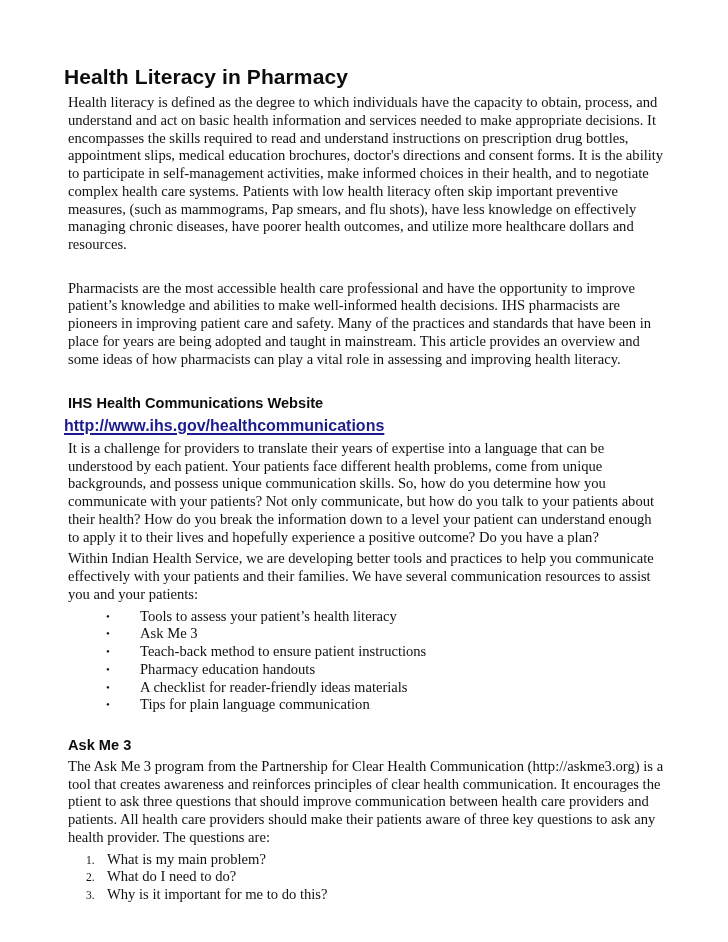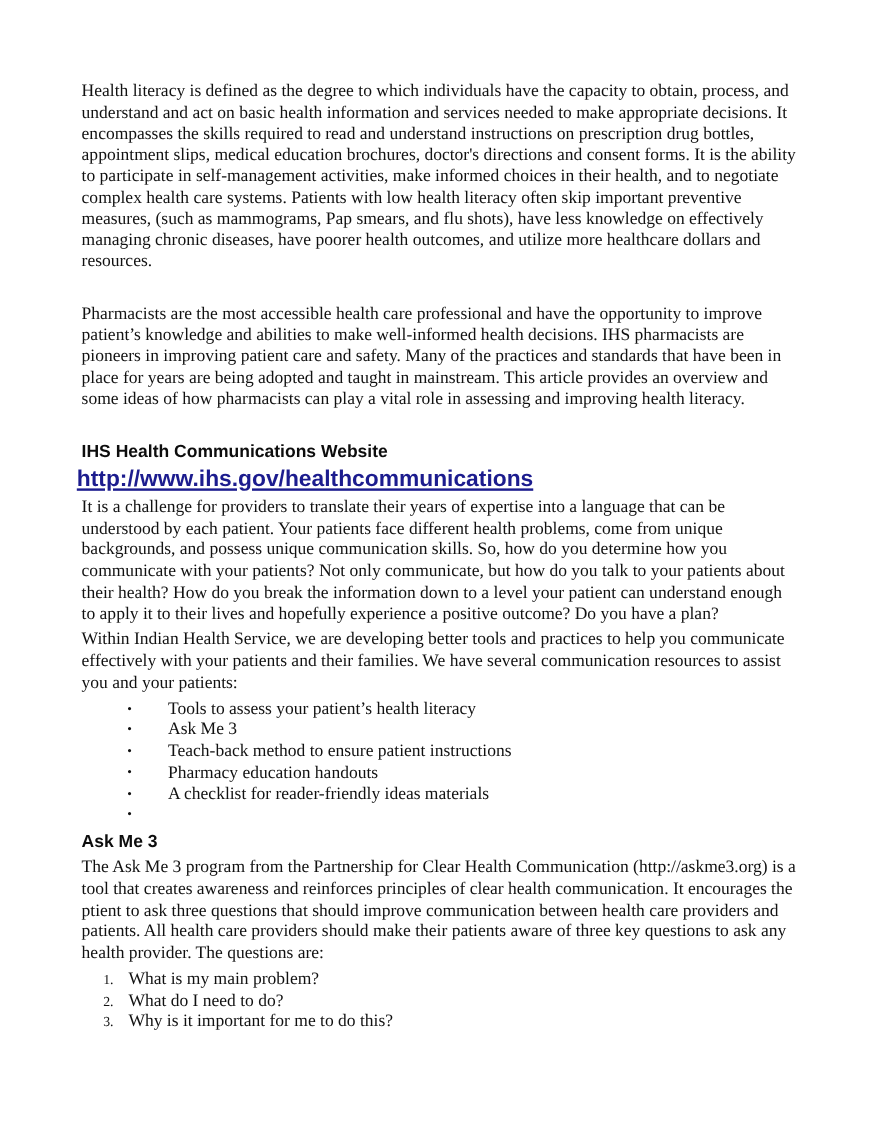--- a/index.html
+++ b/index.html
@@ -43,21 +43,21 @@
       font-weight: bold;
       font-size: 14.6px;
       line-height: 18px;
       margin: 4px;
       color: #0d0d0d;
     }
     .link {
       display: inline-block;
       font-family: "Liberation Sans", "DejaVu Sans", sans-serif;
       font-weight: bold;
-      font-size: 19px;
+      font-size: 16px;
       line-height: 19px;
       color: #1c1c8e;
       text-decoration: underline;
       text-decoration-thickness: 1.5px;
       text-underline-offset: 2px;
     }
     ul.resources {
       list-style: none;
       margin: 0;
       padding: 0;
@@ -85,41 +85,42 @@
       position: absolute;
       left: 22px;
       top: 1px;
       font-size: 11.5px;
     }
   </style>
 </head>
 <body>
 
 <div class="page">
+  <h1 class="doc-title">Health Literacy in Pharmacy</h1>
 
   <p>Health literacy is defined as the degree to which individuals have the capacity to obtain, process, and understand and act on basic health information and services needed to make appropriate decisions. It encompasses the skills required to read and understand instructions on prescription drug bottles, appointment slips, medical education brochures, doctor's directions and consent forms. It is the ability to participate in self-management activities, make informed choices in their health, and to negotiate complex health care systems. Patients with low health literacy often skip important preventive measures, (such as mammograms, Pap smears, and flu shots), have less knowledge on effectively managing chronic diseases, have poorer health outcomes, and utilize more healthcare dollars and resources.</p>
   <div class="gap"></div>
   <p>Pharmacists are the most accessible health care professional and have the opportunity to improve patient’s knowledge and abilities to make well-informed health decisions. IHS pharmacists are pioneers in improving patient care and safety. Many of the practices and standards that have been in place for years are being adopted and taught in mainstream. This article provides an overview and some ideas of how pharmacists can play a vital role in assessing and improving health literacy.</p>
   <div class="gap"></div>
 
   <section>
     <h2 class="section-heading">IHS Health Communications Website</h2>
     <div>
       <a class="link">http://www.ihs.gov/healthcommunications</a>
     </div>
     <p>It is a challenge for providers to translate their years of expertise into a language that can be understood by each patient. Your patients face different health problems, come from unique backgrounds, and possess unique communication skills. So, how do you determine how you communicate with your patients? Not only communicate, but how do you talk to your patients about their health? How do you break the information down to a level your patient can understand enough to apply it to their lives and hopefully experience a positive outcome? Do you have a plan?</p>
     <p>Within Indian Health Service, we are developing better tools and practices to help you communicate effectively with your patients and their families. We have several communication resources to assist you and your patients:</p>
 
     <ul class="resources">
       <li><span class="bullet">•</span><span>Tools to assess your patient’s health literacy</span></li>
       <li><span class="bullet">•</span><span>Ask Me 3</span></li>
       <li><span class="bullet">•</span><span>Teach-back method to ensure patient instructions</span></li>
       <li><span class="bullet">•</span><span>Pharmacy education handouts</span></li>
       <li><span class="bullet">•</span><span>A checklist for reader-friendly ideas materials</span></li>
-      <li><span class="bullet">•</span></li>
+      <li><span class="bullet">•</span><span>Tips for plain language communication</span></li>
     </ul>
 
   </section>
 
   <div class="gap"></div>
 
   <section>
     <h2 class="section-heading">Ask Me 3</h2>
     <p>The Ask Me 3 program from the Partnership for Clear Health Communication (http://askme3.org) is a tool that creates awareness and reinforces principles of clear health communication.  It encourages the ptient to ask three questions that should improve communication between health care providers and patients.  All health care providers should make their patients aware of three key questions to ask any health provider.  The questions are:</p>
 

